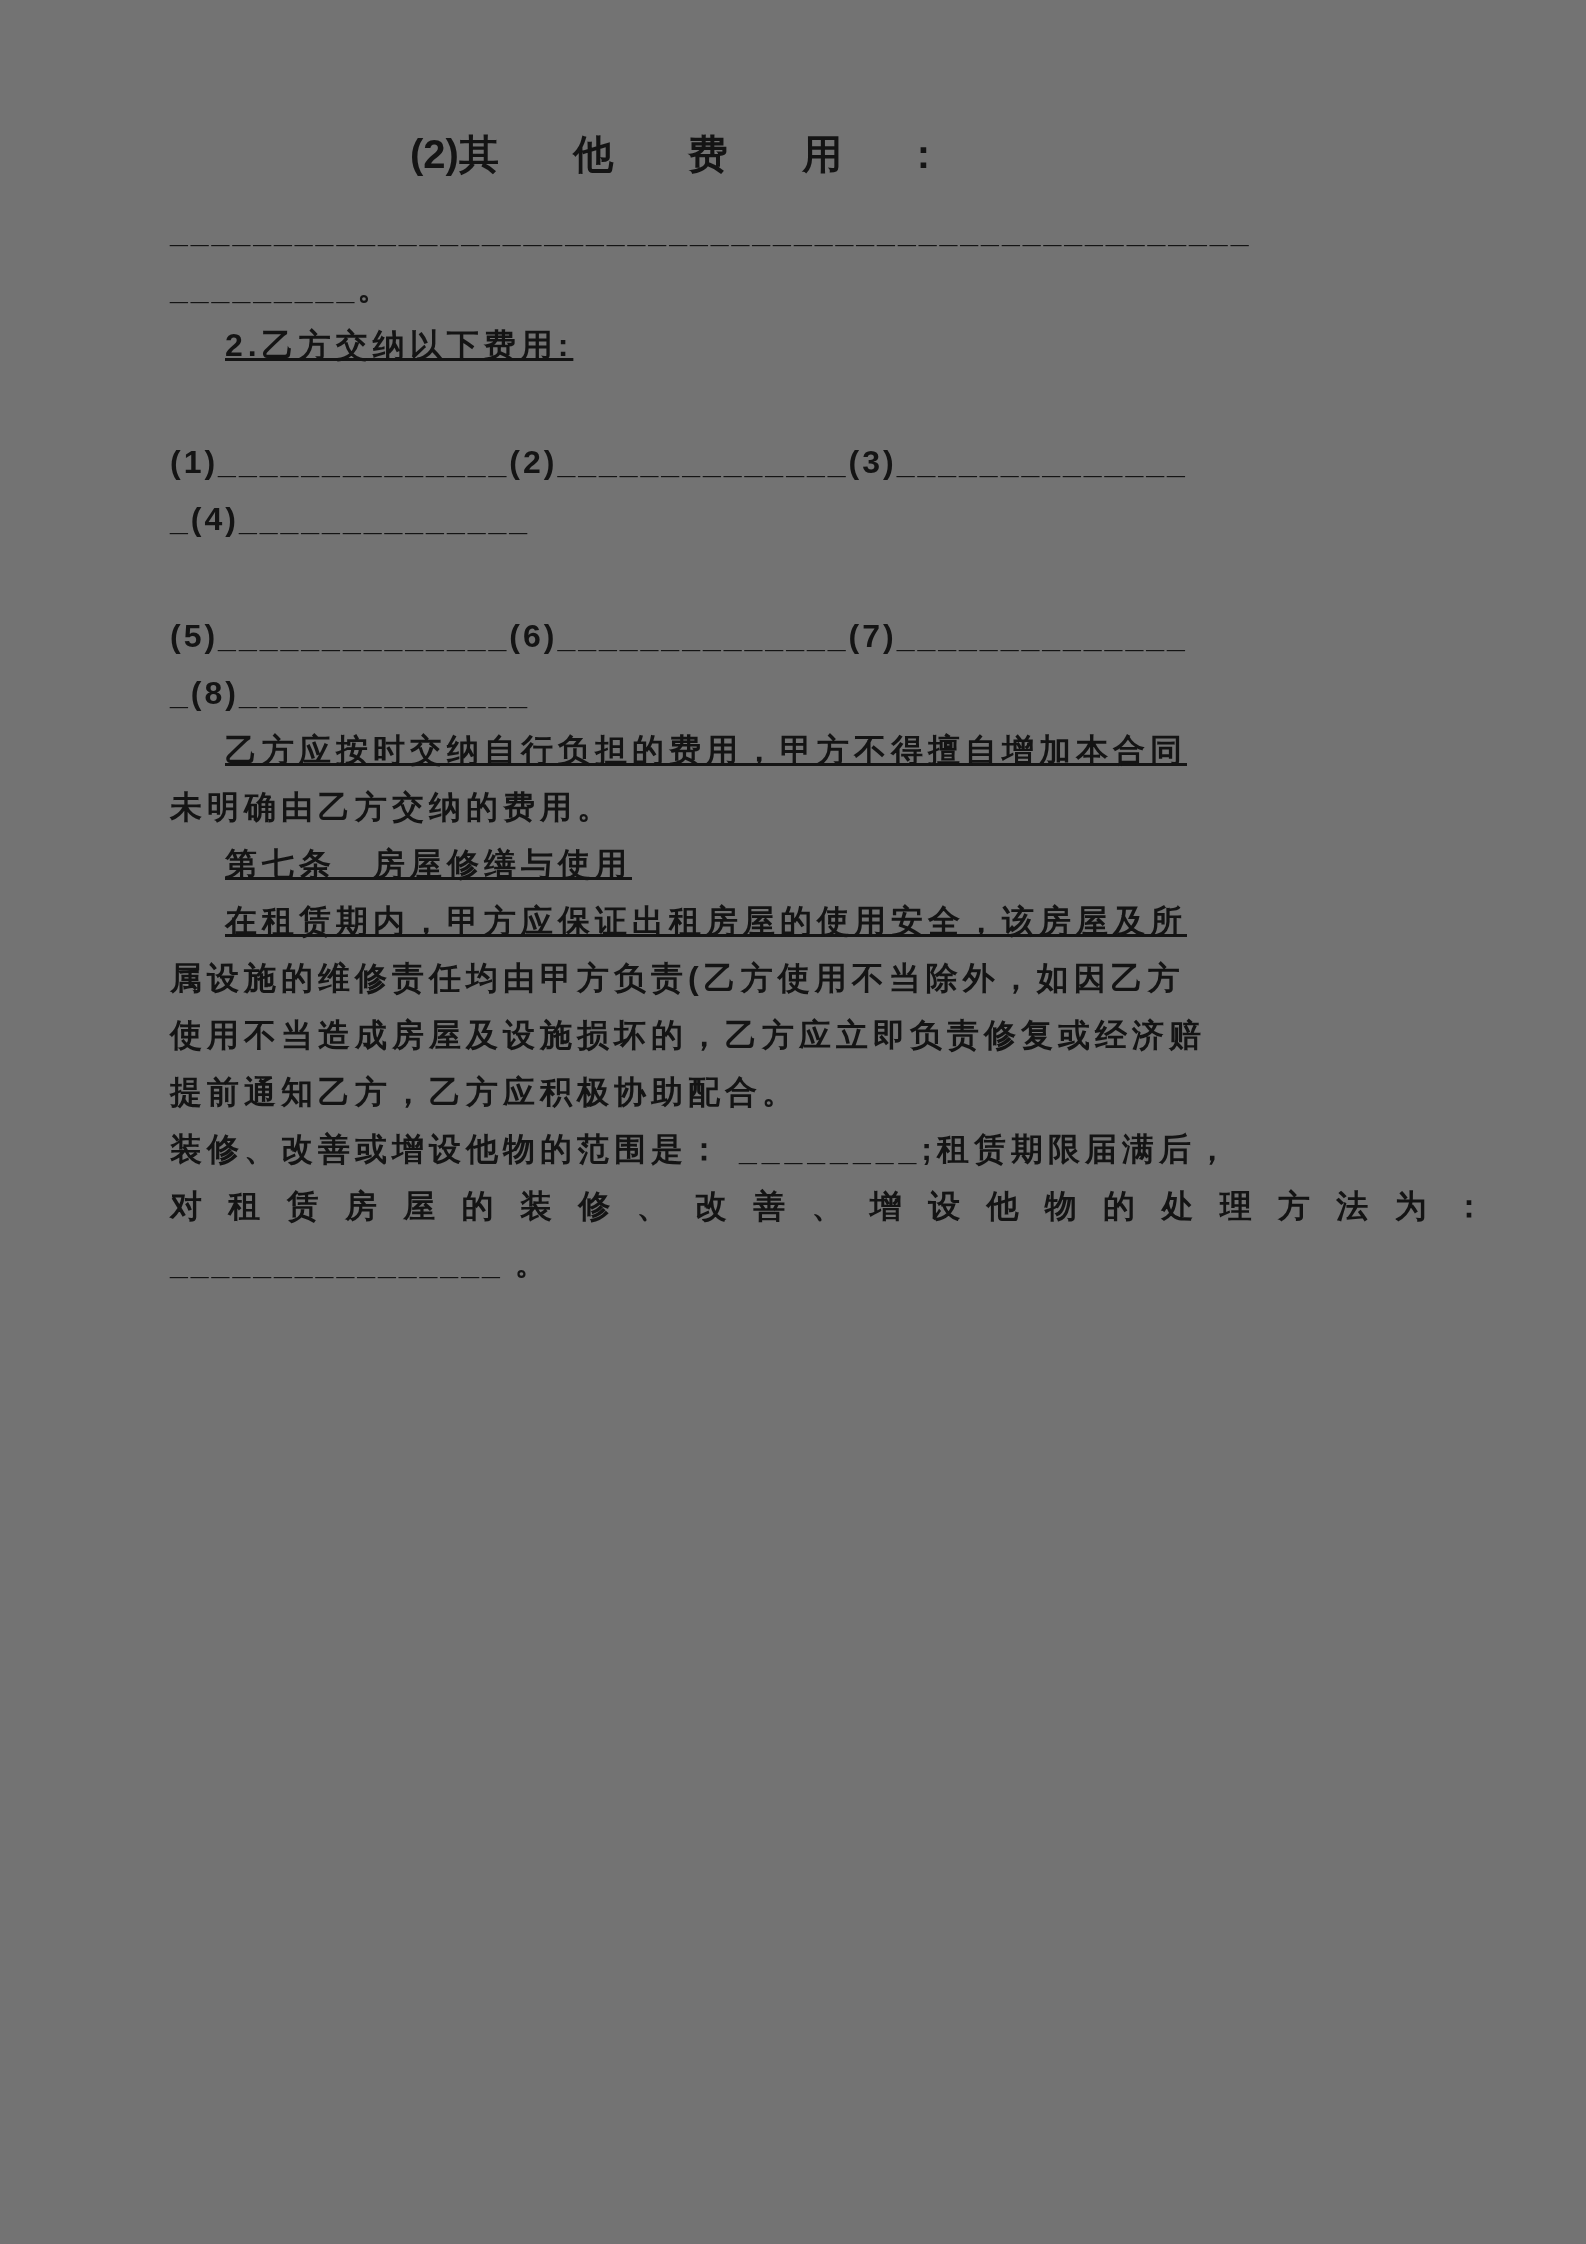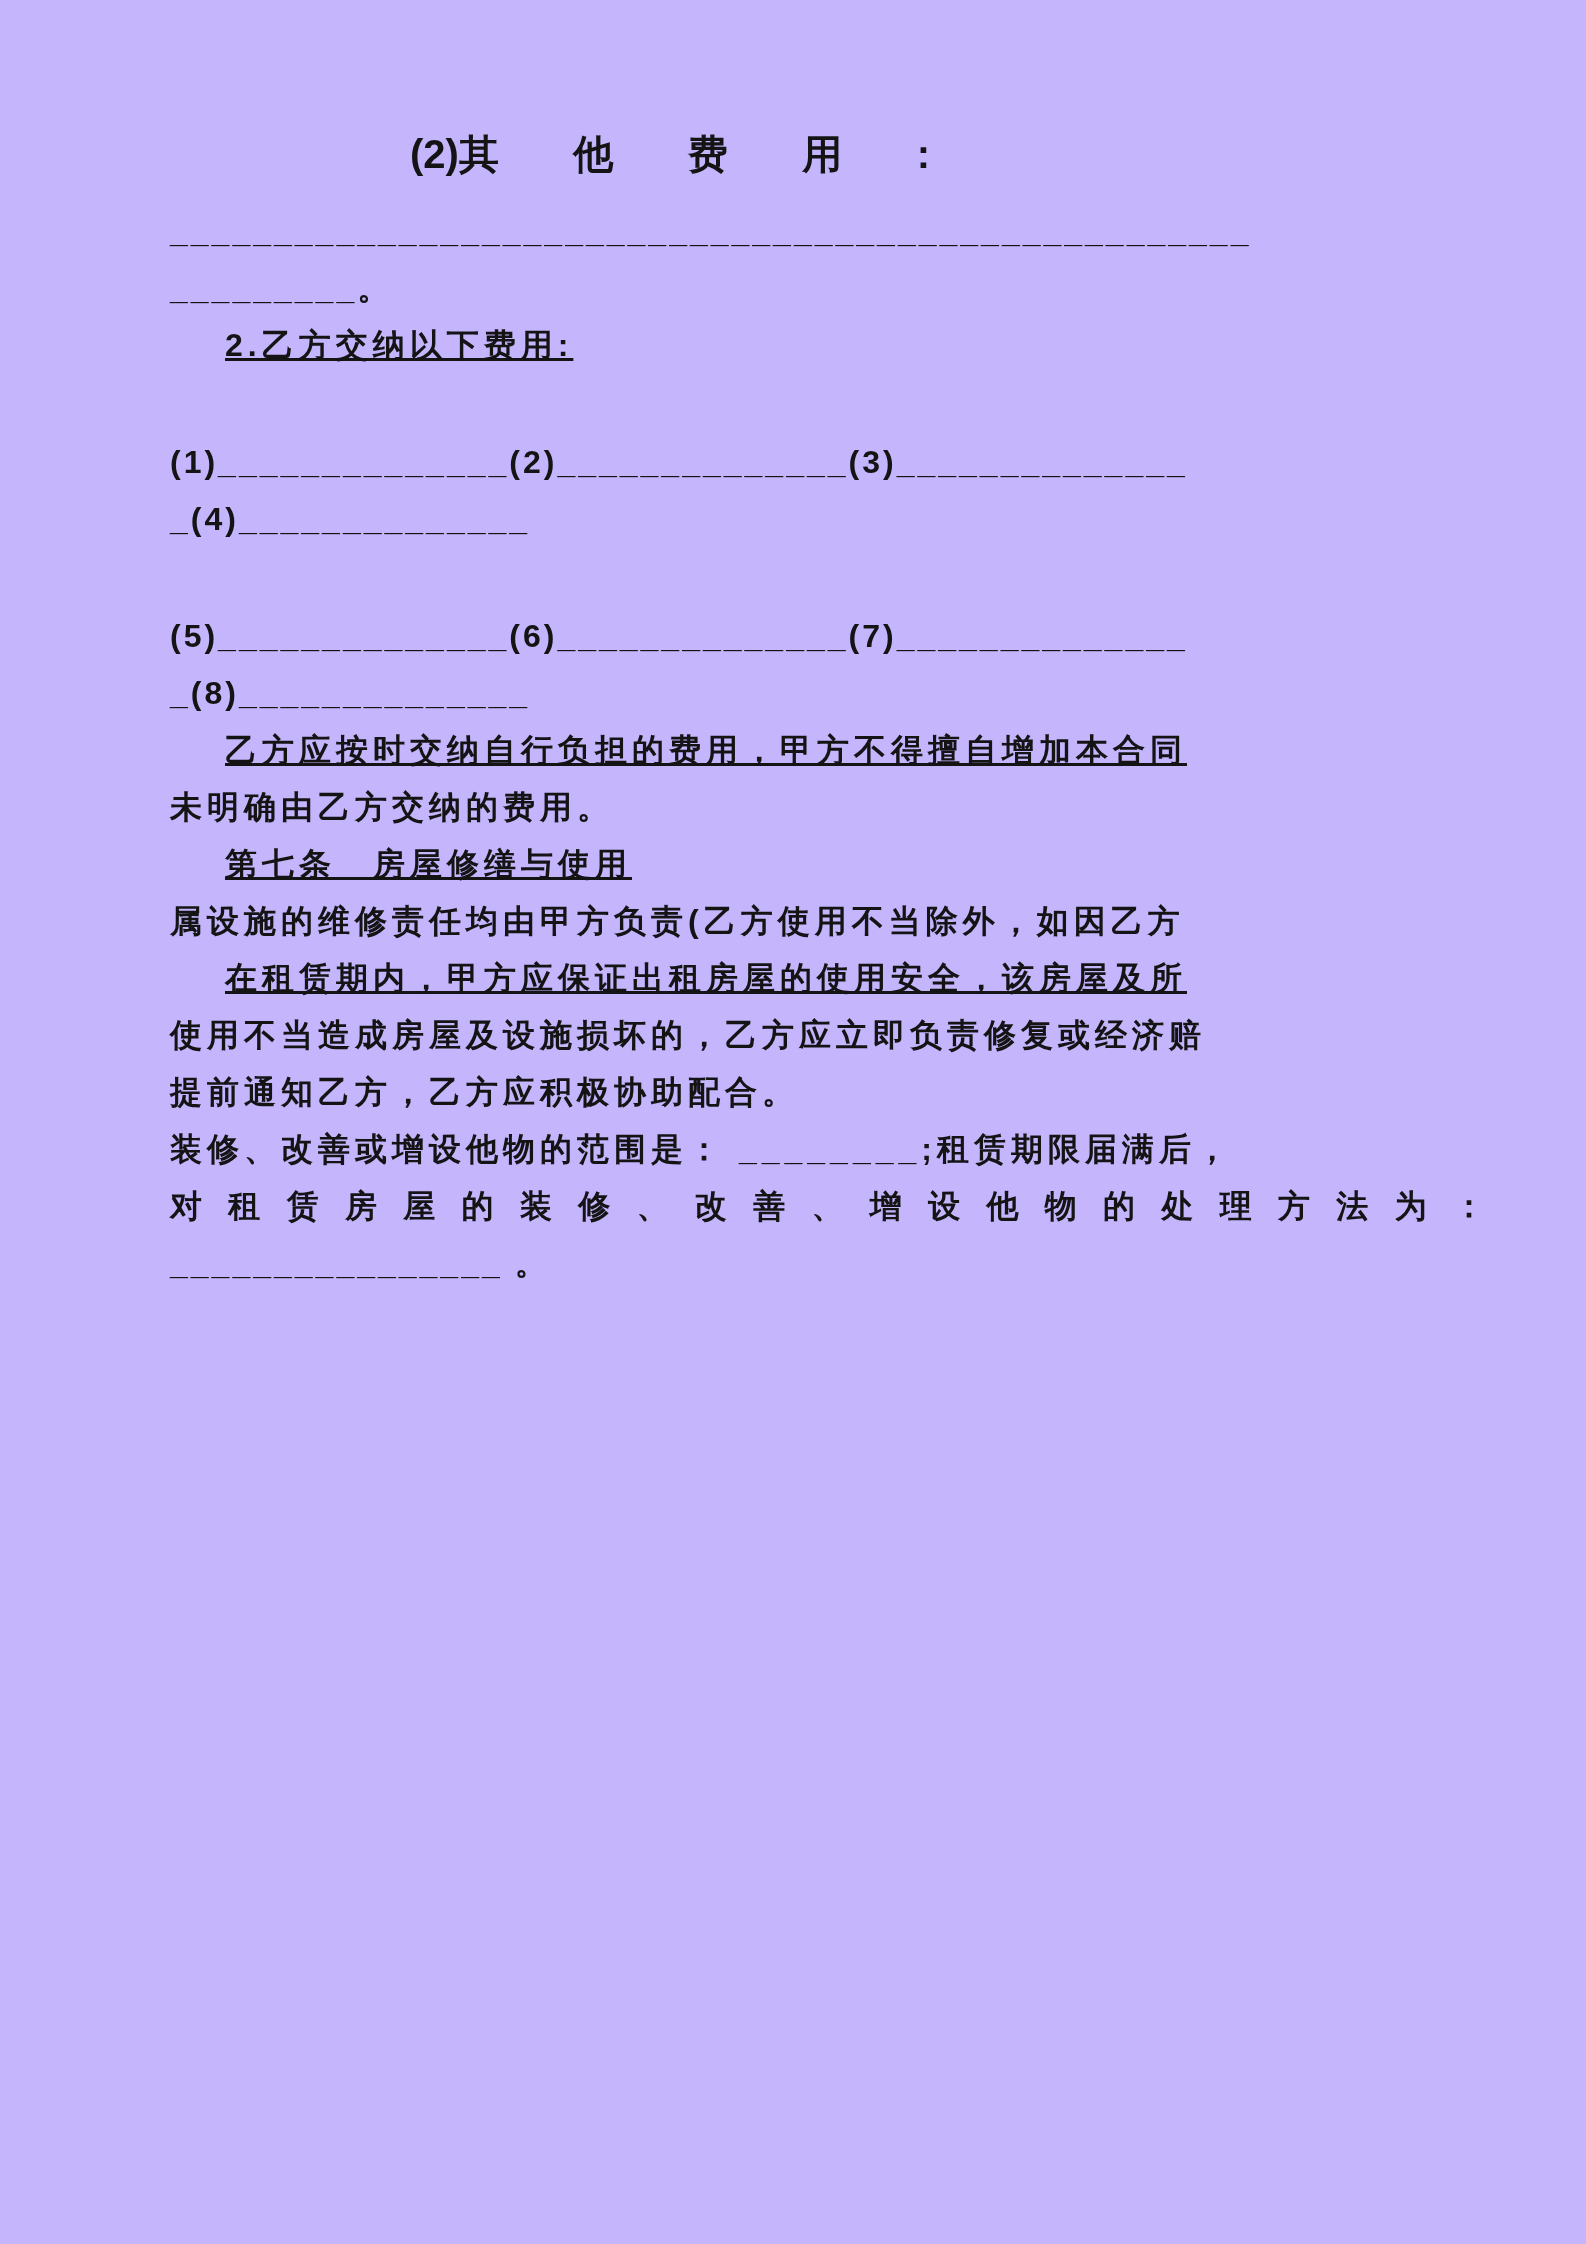--- a/index.html
+++ b/index.html
@@ -4,21 +4,21 @@
 <style>
   html, body {
     margin: 0;
     padding: 0;
     background: #ffffff;
   }
   .page {
     position: relative;
     width: 1586px;
     height: 2244px;
-    background: #c4b5fd;
+    background: #737373;
     box-sizing: border-box;
     padding: 126px 96px 0 170px;
     outline: 1px solid #ececec;
     font-family: "Liberation Sans", "DejaVu Sans", sans-serif;
     font-weight: 700;
     color: #141414;
     overflow: hidden;
   }
   .line {
     font-size: 32px;
@@ -83,22 +83,22 @@
 
   <div class="line fills">(5)______________(6)______________(7)______________</div>
 
   <div class="line fills">_(8)______________</div>
 
   <div class="line indent">乙方应按时交纳自行负担的费用，甲方不得擅自增加本合同</div>
   <div class="line">未明确由乙方交纳的费用。</div>
 
   <div class="line indent">第七条　房屋修缮与使用</div>
 
+  <div class="line indent">在租赁期内，甲方应保证出租房屋的使用安全，该房屋及所</div>
   <div class="line">属设施的维修责任均由甲方负责(乙方使用不当除外，如因乙方</div>
-  <div class="line indent">在租赁期内，甲方应保证出租房屋的使用安全，该房屋及所</div>
   <div class="line">使用不当造成房屋及设施损坏的，乙方应立即负责修复或经济赔</div>
   <div class="line">提前通知乙方，乙方应积极协助配合。</div>
 
   <div class="line">装修、改善或增设他物的范围是： ________;租赁期限届满后，</div>
   <div class="line justify-last">对租赁房屋的装修、改善、增设他物的处理方法为：</div>
   <div class="line fills">________________ 。</div>
 
 </div>
 
 </body></html>

